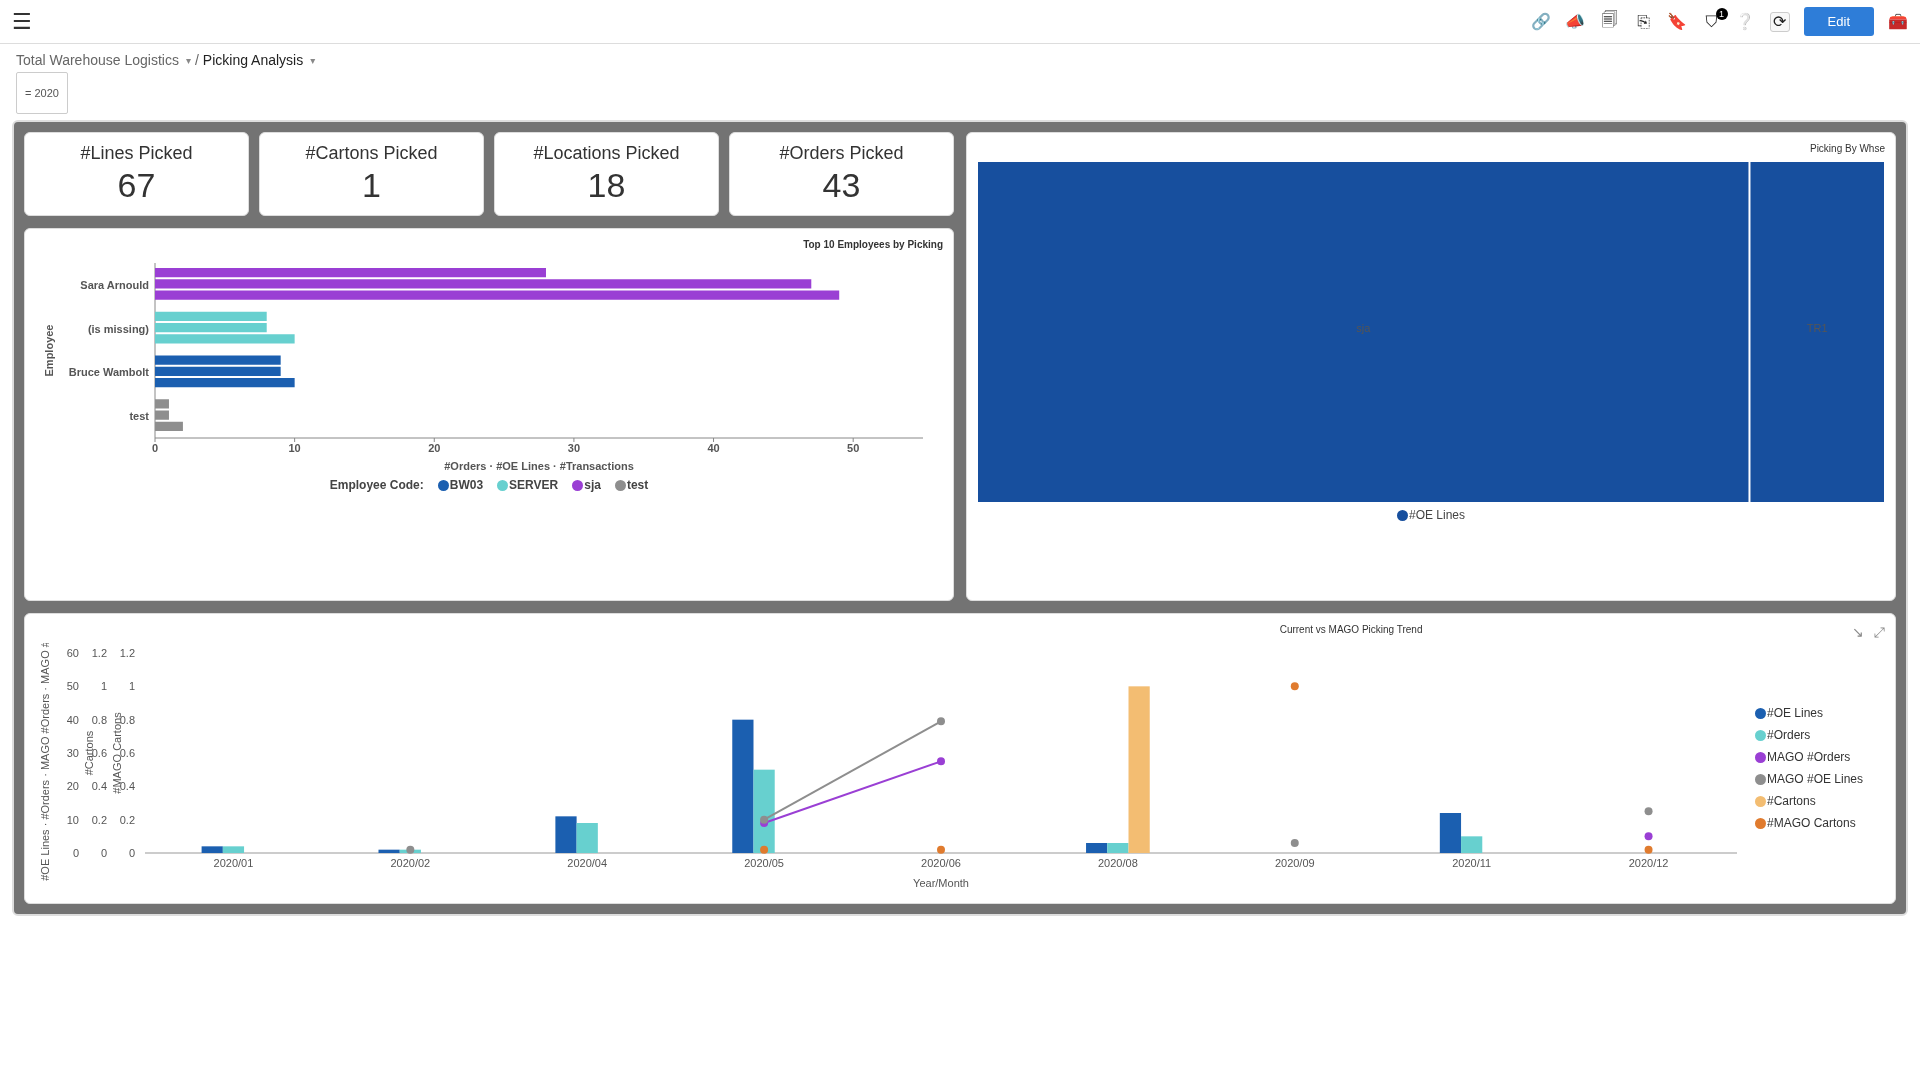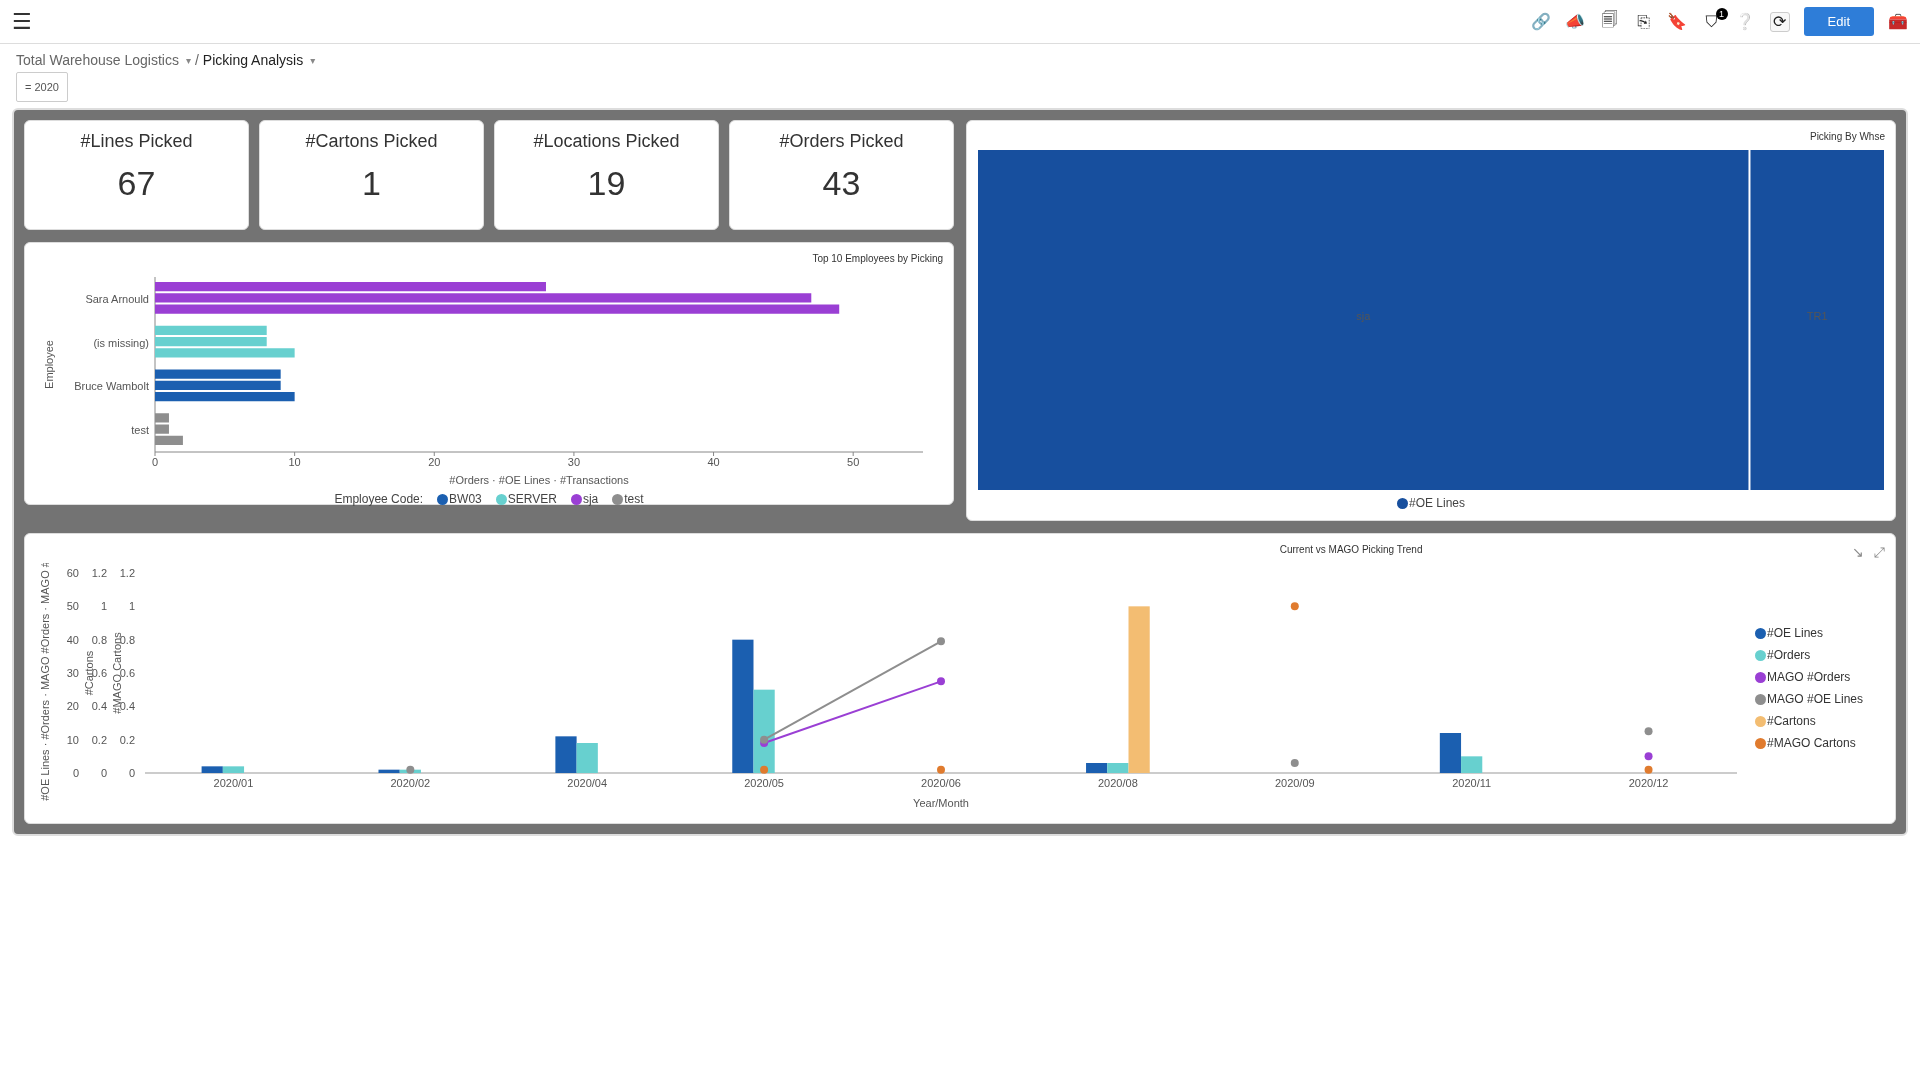--- a/index.html
+++ b/index.html
@@ -7,28 +7,28 @@
   .topbar { height: 44px; border-bottom: 1px solid #ddd; display: flex; align-items: center; padding: 0 12px; justify-content: space-between; }
   .hamburger { font-size: 22px; cursor: pointer; }
   .toolbar-right { display: flex; align-items: center; gap: 14px; }
   .toolbar-right .icon { width: 20px; height: 20px; display: flex; align-items: center; justify-content: center; cursor: pointer; font-size: 16px; color: #222; }
   .refresh-btn { border: 1px solid #ccc; border-radius: 3px; padding: 4px 6px; background: #f8f8f8; }
   .edit-btn { background: #2e7dd8; color: #fff; padding: 7px 24px; border-radius: 3px; border: none; cursor: pointer; font-size: 13px; }
   .breadcrumb { padding: 8px 16px 4px 16px; display: flex; align-items: center; gap: 4px; font-size: 14px; }
   .breadcrumb .crumb { color: #666; cursor: pointer; display: flex; align-items: center; gap: 4px; }
   .breadcrumb .sep { color: #666; }
   .caret-dn::after { content: "▾"; font-size: 10px; color: #888; margin-left: 3px; }
-  .filter-chip { margin: 0 16px 6px 16px; display: inline-block; border: 1px solid #ccc; padding: 8px 8px; font-size: 11px; color: #555; border-radius: 2px; }
+  .filter-chip { margin: 0 16px 6px 16px; display: inline-block; border: 1px solid #ccc; padding: 14px 8px; font-size: 11px; color: #555; border-radius: 2px; }
   .dashboard { margin: 0 12px 12px 12px; border: 2px solid #ddd; border-radius: 6px; padding: 10px; background: #737373; display: grid; grid-template-columns: 1fr 1fr; grid-template-rows: auto auto auto; gap: 12px; }
   .kpi-row { grid-column: 1 / 2; display: grid; grid-template-columns: repeat(4, 1fr); gap: 10px; }
   .card { background: #fff; border: 1px solid #ddd; border-radius: 6px; padding: 10px; }
   .kpi { text-align: center; }
   .kpi .kpi-label { font-size: 18px; color: #333; }
-  .kpi .kpi-value { font-size: 34px; font-weight: 400; margin-top: 12px; }
-  .emp-card { grid-column: 1 / 2; height: 263px; }
+  .kpi .kpi-value { font-size: 34px; font-weight: 400; margin-top: 2px; }
+  .emp-card { grid-column: 1 / 2; height: 373px; font-weight: bold; }
   .card-title { text-align: right; font-size: 10px; margin-bottom: 8px; }
   .whse-card { grid-column: 2 / 3; grid-row: 1 / 3; }
   .trend-card { grid-column: 1 / 3; }
   svg { display: block; }
   .legend-row { display: flex; gap: 14px; align-items: center; justify-content: center; font-size: 12px; color: #444; flex-wrap: wrap; }
   .legend-item { display: flex; align-items: center; gap: 1px; }
   .swatch { width: 11px; height: 11px; border-radius: 50%; }
   .axis-label { font-size: 11px; fill: #555; }
   .tick-label { font-size: 11px; fill: #555; }
   .trend-head { display:flex; justify-content:space-between; align-items:flex-start; }
@@ -73,21 +73,21 @@
     <div class="card kpi">
       <div class="kpi-label">#Lines Picked</div>
       <div class="kpi-value">67</div>
     </div>
     <div class="card kpi">
       <div class="kpi-label">#Cartons Picked</div>
       <div class="kpi-value">1</div>
     </div>
     <div class="card kpi">
       <div class="kpi-label">#Locations Picked</div>
-      <div class="kpi-value">19</div>
+      <div class="kpi-value">18</div>
     </div>
     <div class="card kpi">
       <div class="kpi-label">#Orders Picked</div>
       <div class="kpi-value">43</div>
     </div>
   </div>
 
   <div class="card emp-card">
     <div class="card-title">Top 10 Employees by Picking</div>
     <svg id="emp-svg" width="100%" height="220" viewBox="0 0 908 220">

